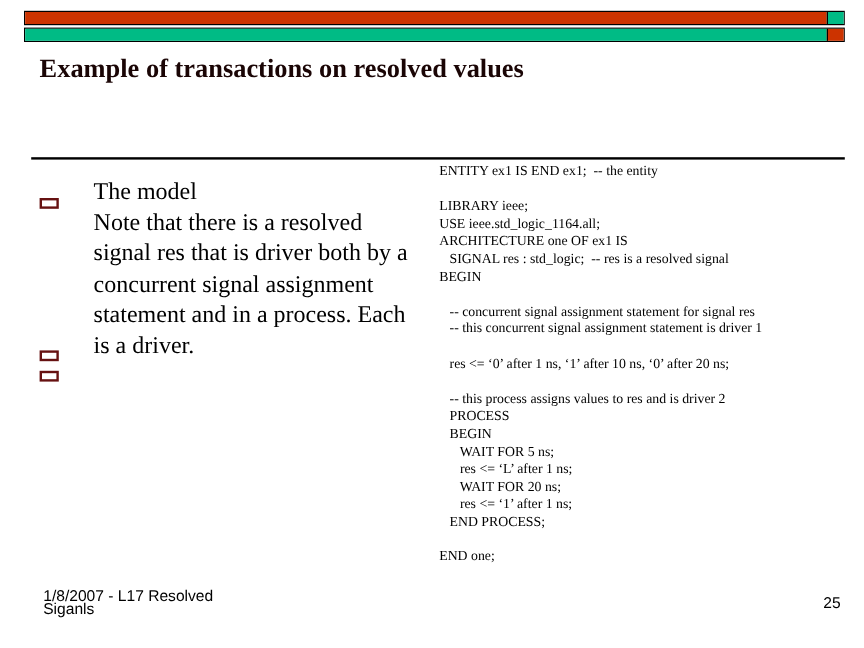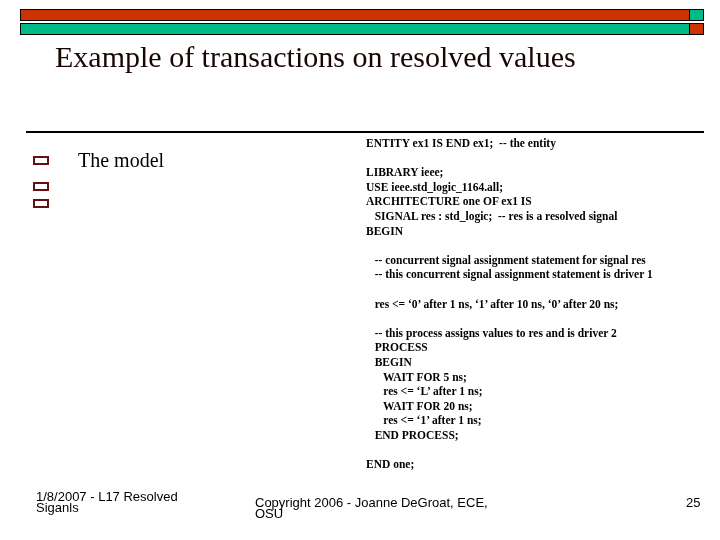--- a/index.html
+++ b/index.html
@@ -41,26 +41,25 @@
 
   .c-red  { background: #cc3300; }
   .c-teal { background: #00bb85; }
 
   
   .title {
     position: absolute;
     left: 33px;
     top: 38px;
     width: 650px;
-    font-size: 30px;
+    font-size: 22px;
     line-height: 37px;
     color: #1a0505;
-    font-weight: normal;
+    font-weight: bold;
     letter-spacing: 0px;
-    margin-left: 22px;
   }
 
   
   .divider {
     position: absolute;
     left: 26px;
     top: 131px;
     width: 678px;
     height: 2px;
     background: #000000;
@@ -68,21 +67,21 @@
 
   
   .bullets {
     position: absolute;
     left: 33px;
     top: 148px;
     width: 320px;
   }
   .bullet-item {
     display: flex;
-    align-items: flex-start;
+    align-items: flex-end;
     margin-bottom: 0px;
   }
   .bullet-marker {
     flex: 0 0 16px;
     width: 9px;
     height: 9px;
     margin-top: 8px;
     margin-right: 0px;
     border: 2px solid #661111;
     box-sizing: border-box;
@@ -100,21 +99,21 @@
   .code {
     position: absolute;
     left: 366px;
     top: 136px;
     width: 350px;
     font-family: "Liberation Serif", serif;
     font-size: 11.5px;
     line-height: 14.6px;
     color: #000000;
     white-space: pre;
-    font-weight: bold;
+    font-weight: normal;
   }
   .code .ln { display: block; height: 14.6px; }
   .code .blank { visibility: hidden; }
 
   
   .footer {
     position: absolute;
     left: 0;
     top: 492px;
     width: 720px;
@@ -169,28 +168,28 @@
 
   <div class="bullet-item">
     <span class="bullet-marker" style="border-color: rgb(102, 17, 17);"></span>
     <span class="bullet-spacer"></span>
     <span class="bullet-text">The model</span>
   </div>
 
   <div class="bullet-item">
     <span class="bullet-marker" style="border-color: rgb(102, 17, 17);"></span>
     <span class="bullet-spacer"></span>
+    <span class="bullet-text">Note that there is a resolved signal res that is driver both by a concurrent signal assignment statement and in a process.  Each is a driver.</span>
   </div>
 
   <div class="bullet-item">
     <span class="bullet-marker" style="border-color: rgb(102, 17, 17);"></span>
     <span class="bullet-spacer"></span>
   </div>
 
 </div>
 
 <div class="code" id="code-block"><span class="ln">ENTITY ex1 IS END ex1;  -- the entity</span><span class="ln blank">&nbsp;</span><span class="ln">LIBRARY ieee;</span><span class="ln">USE ieee.std_logic_1164.all;</span><span class="ln">ARCHITECTURE one OF ex1 IS</span><span class="ln">   SIGNAL res : std_logic;  -- res is a resolved signal</span><span class="ln">BEGIN</span><span class="ln blank">&nbsp;</span><span class="ln">   -- concurrent signal assignment statement for signal res</span><span class="ln">   -- this concurrent signal assignment statement is driver 1</span><span class="ln blank">&nbsp;</span><span class="ln">   res &lt;= ‘0’ after 1 ns, ‘1’ after 10 ns, ‘0’ after 20 ns;</span><span class="ln blank">&nbsp;</span><span class="ln">   -- this process assigns values to res and is driver 2</span><span class="ln">   PROCESS</span><span class="ln">   BEGIN</span><span class="ln">      WAIT FOR 5 ns;</span><span class="ln">      res &lt;= ‘L’ after 1 ns;</span><span class="ln">      WAIT FOR 20 ns;</span><span class="ln">      res &lt;= ‘1’ after 1 ns;</span><span class="ln">   END PROCESS;</span><span class="ln blank">&nbsp;</span><span class="ln">END one;</span></div>
 
 <div class="footer">
   <div class="footer-left">1/8/2007 - L17 Resolved Siganls</div>
-  <div class="footer-center">Copyright 2006 - Joanne DeGroat, ECE, OSU</div>
   <div class="footer-right">25</div>
 </div>
 
 </body></html>

